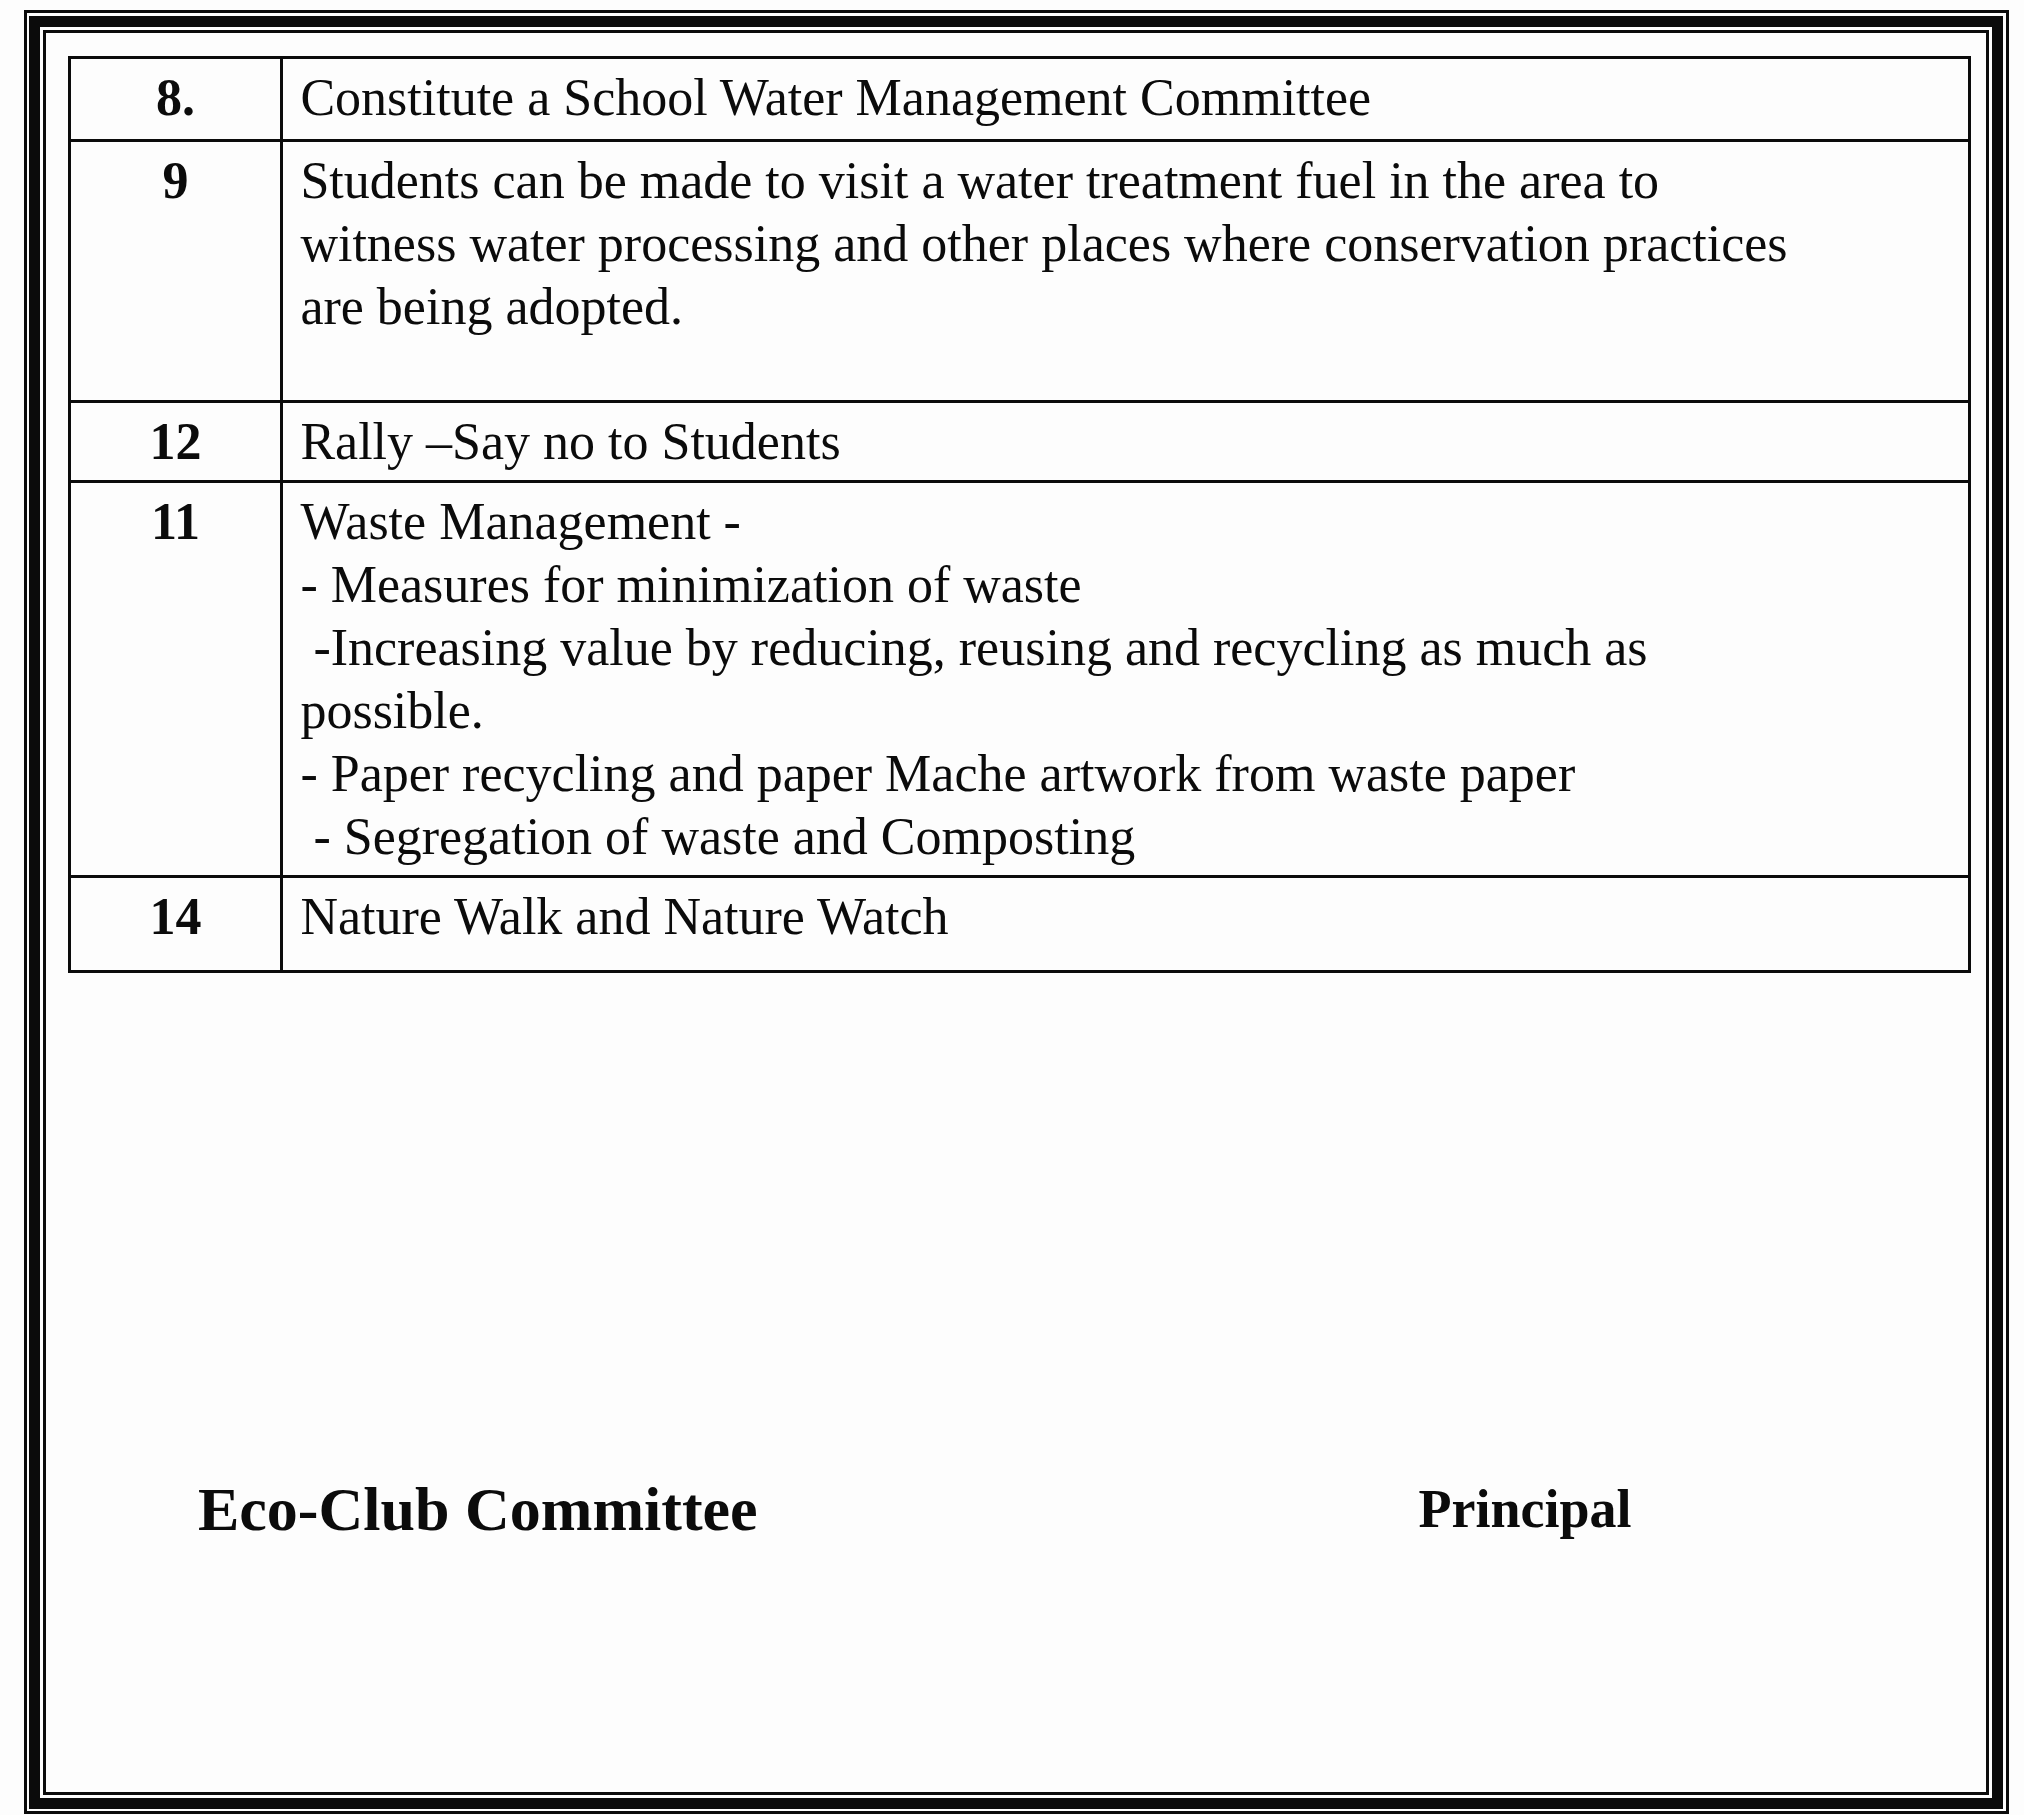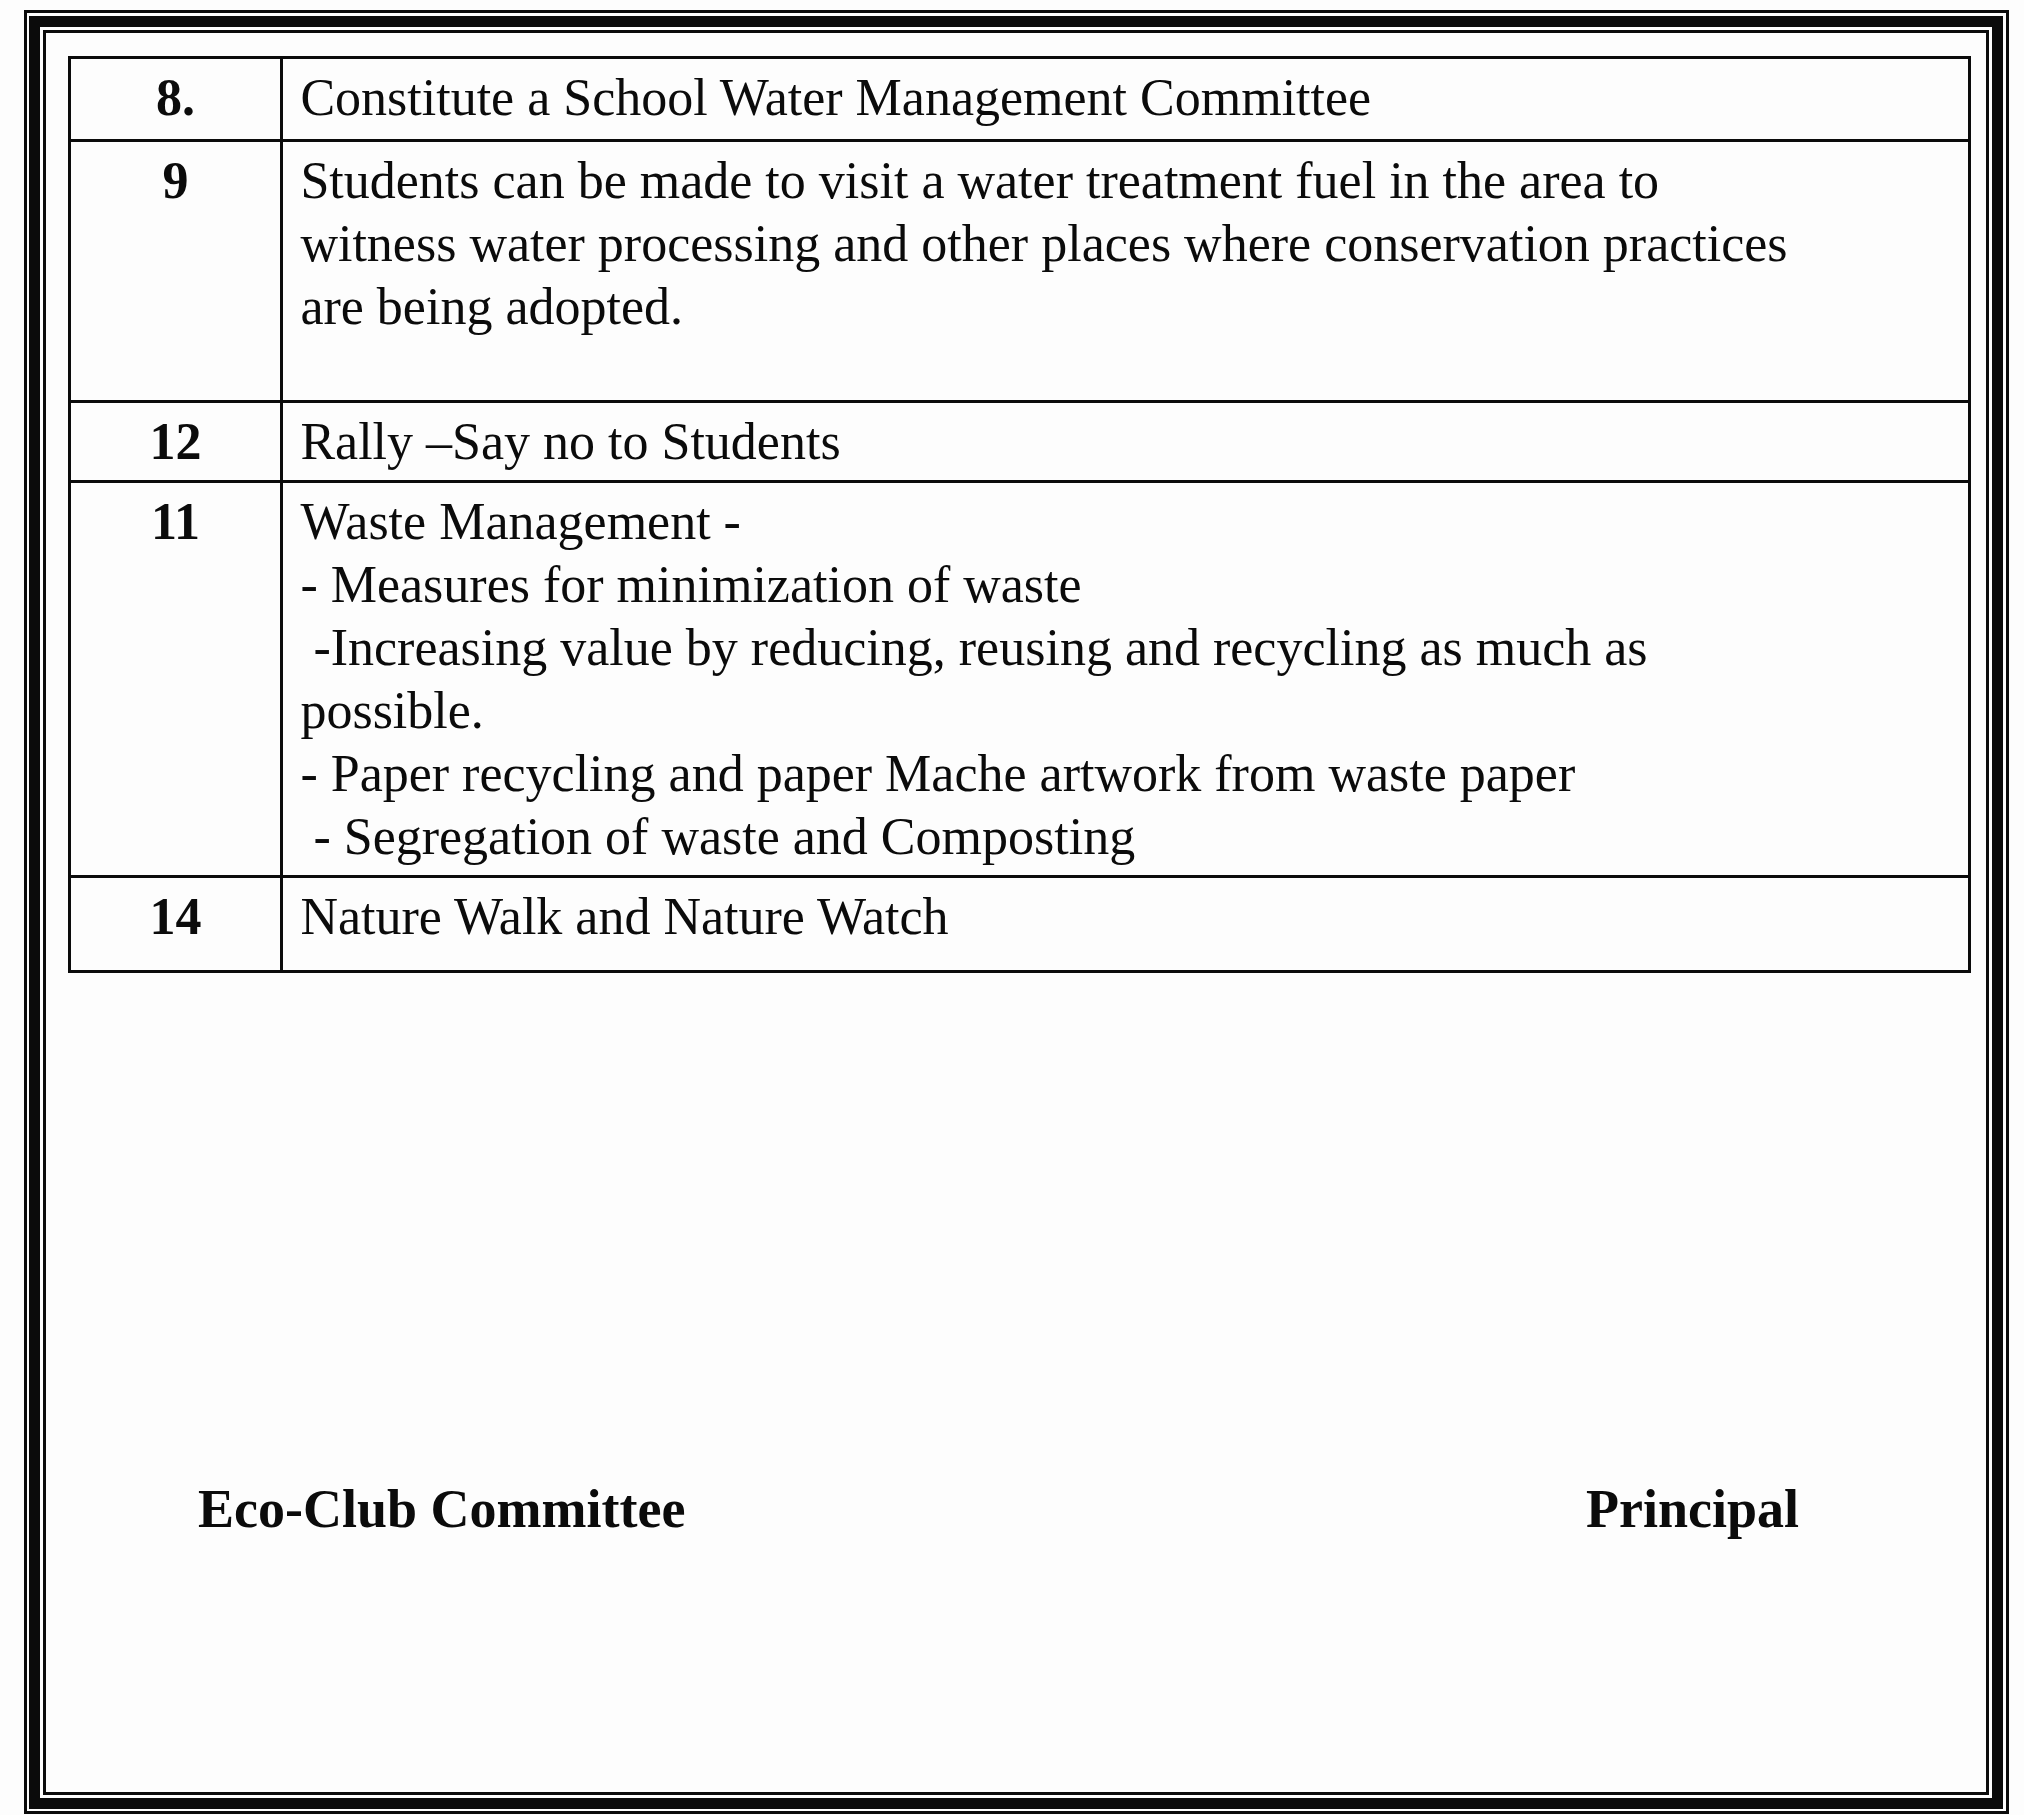--- a/index.html
+++ b/index.html
@@ -64,31 +64,31 @@
   .activity-table tr:nth-child(2) { height: 261px; }
   .activity-table tr:nth-child(3) { height: 70px; }
   .activity-table tr:nth-child(4) { height: 83px; }
   .activity-table tr:nth-child(5) { height: 95px; }
   .activity-table tr:nth-child(6) { height: 388px; }
   .activity-table tr:nth-child(7) { height: 76px; font-style: italic; }
   .sig-left {
     position: absolute;
     left: 198px;
     top: 1477px;
-    font-size: 54px;
+    font-size: 62px;
     line-height: 64px;
     font-weight: bold;
     white-space: nowrap;
   }
   .sig-right {
     position: absolute;
     left: 1251px;
     top: 1477px;
     width: 548px;
-    text-align: right;
+    text-align: center;
     font-size: 54px;
     line-height: 64px;
     font-weight: bold;
   }
 </style>
 </head>
 <body>
 
 <div class="frame-outer">
   <div class="frame-mid">

